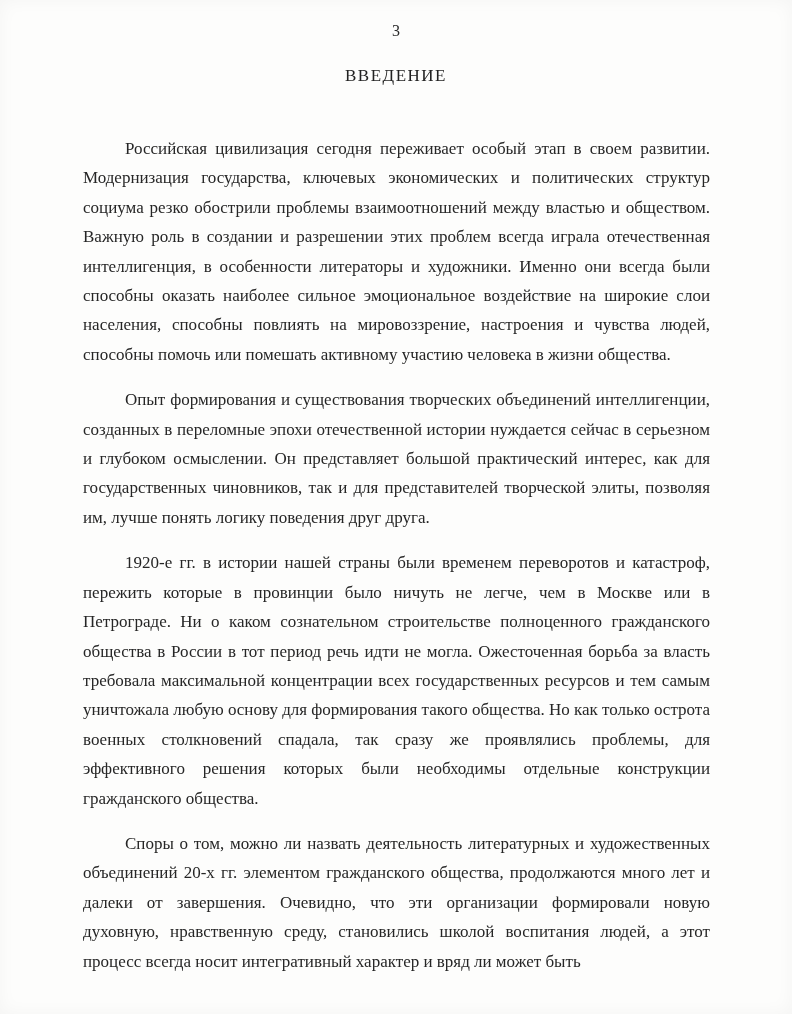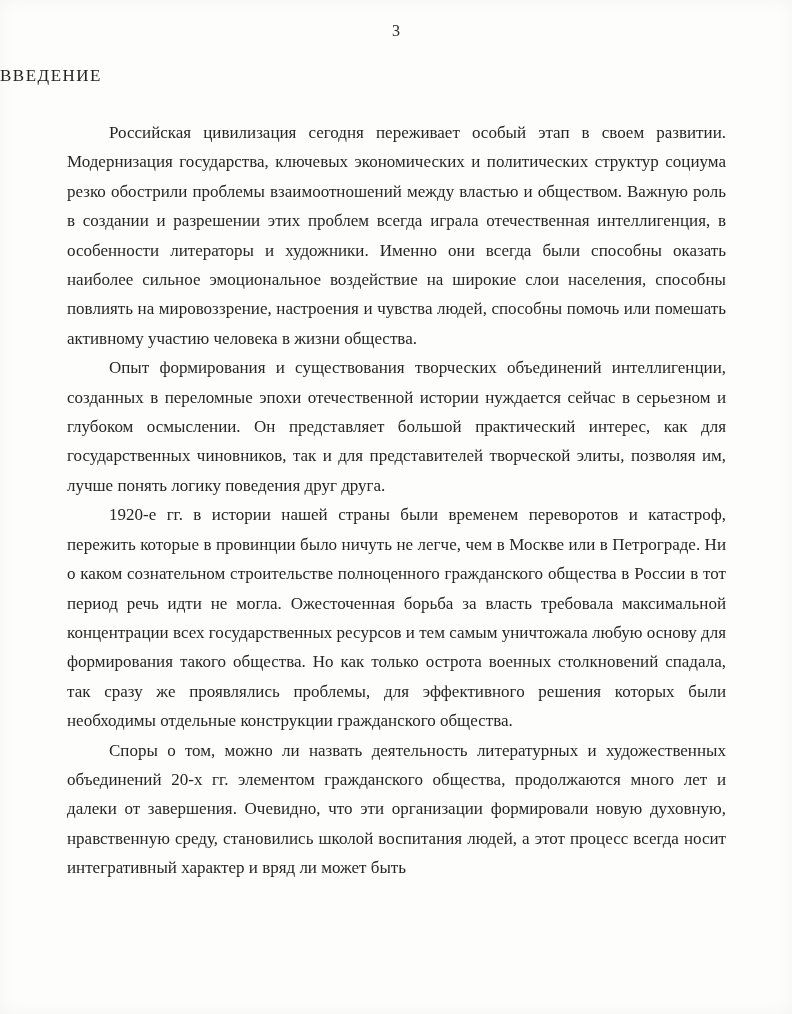--- a/index.html
+++ b/index.html
@@ -27,33 +27,34 @@
     text-align: center;
     font-size: 16px;
     color: #2a2a2a;
   }
   .title {
     position: absolute;
     top: 66px;
     left: 0;
     right: 0;
     margin: 0;
+    text-align: center;
     font-size: 17px;
     font-weight: normal;
     letter-spacing: 1.5px;
     color: #222;
   }
   .content {
     position: absolute;
     top: 118px;
     left: 67px;
     width: 659px;
   }
   .para {
-    margin: 0;
+    margin: 16px;
     font-size: 17px;
     line-height: 29.4px;
     text-align: justify;
     text-indent: 42px;
     color: #262626;
   }
 </style>
 </head>
 <body>
 

